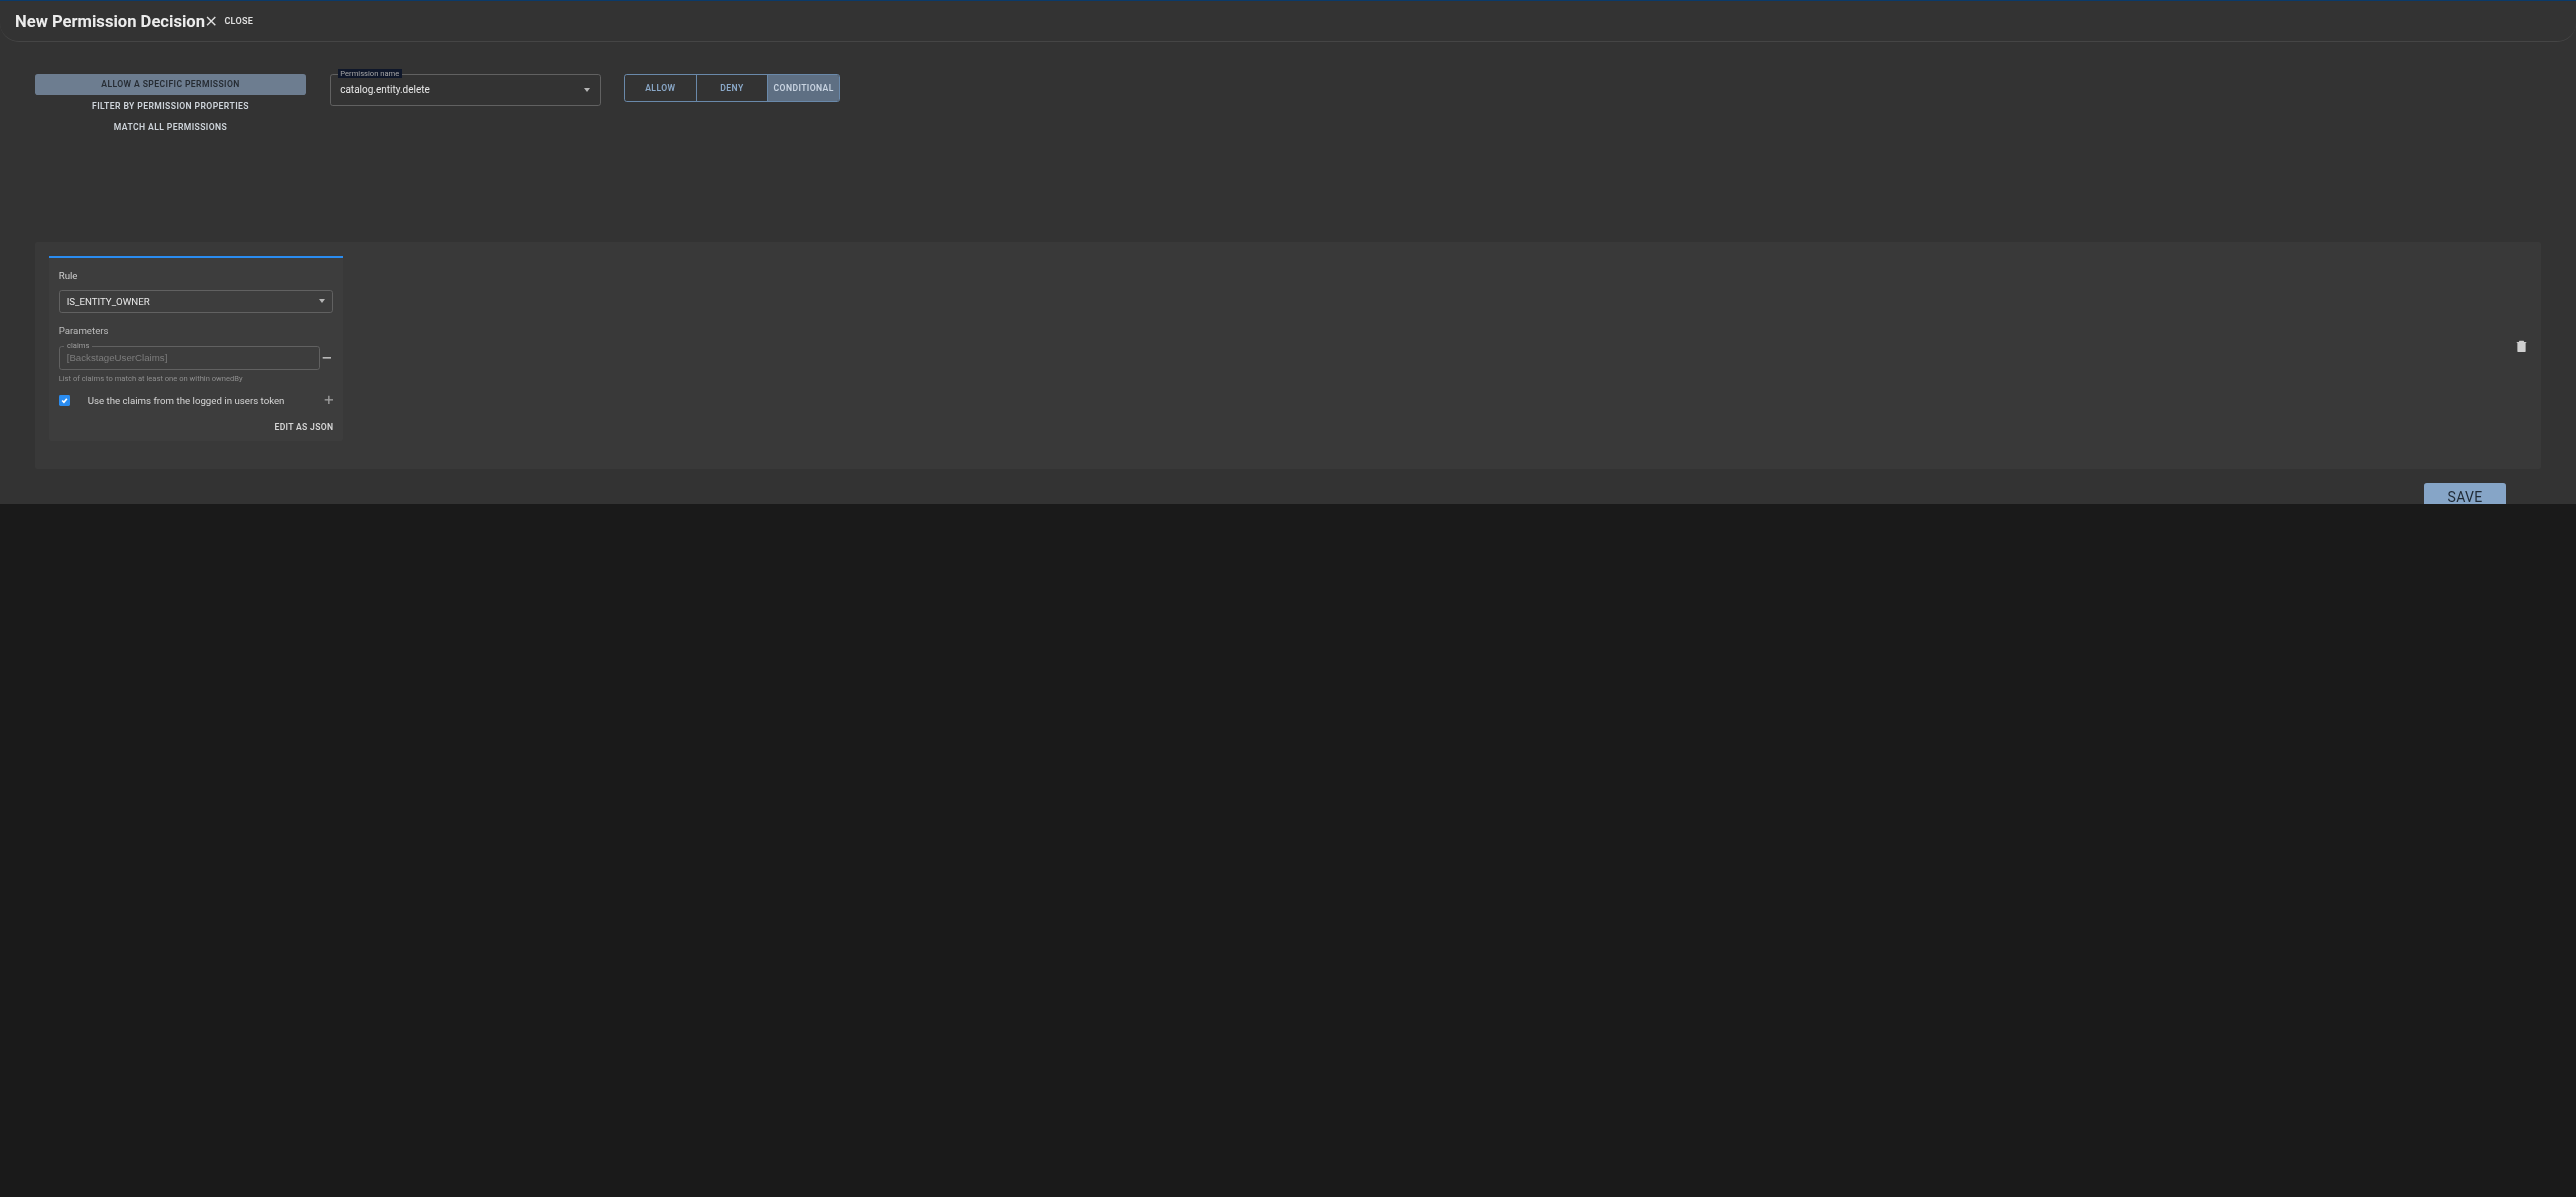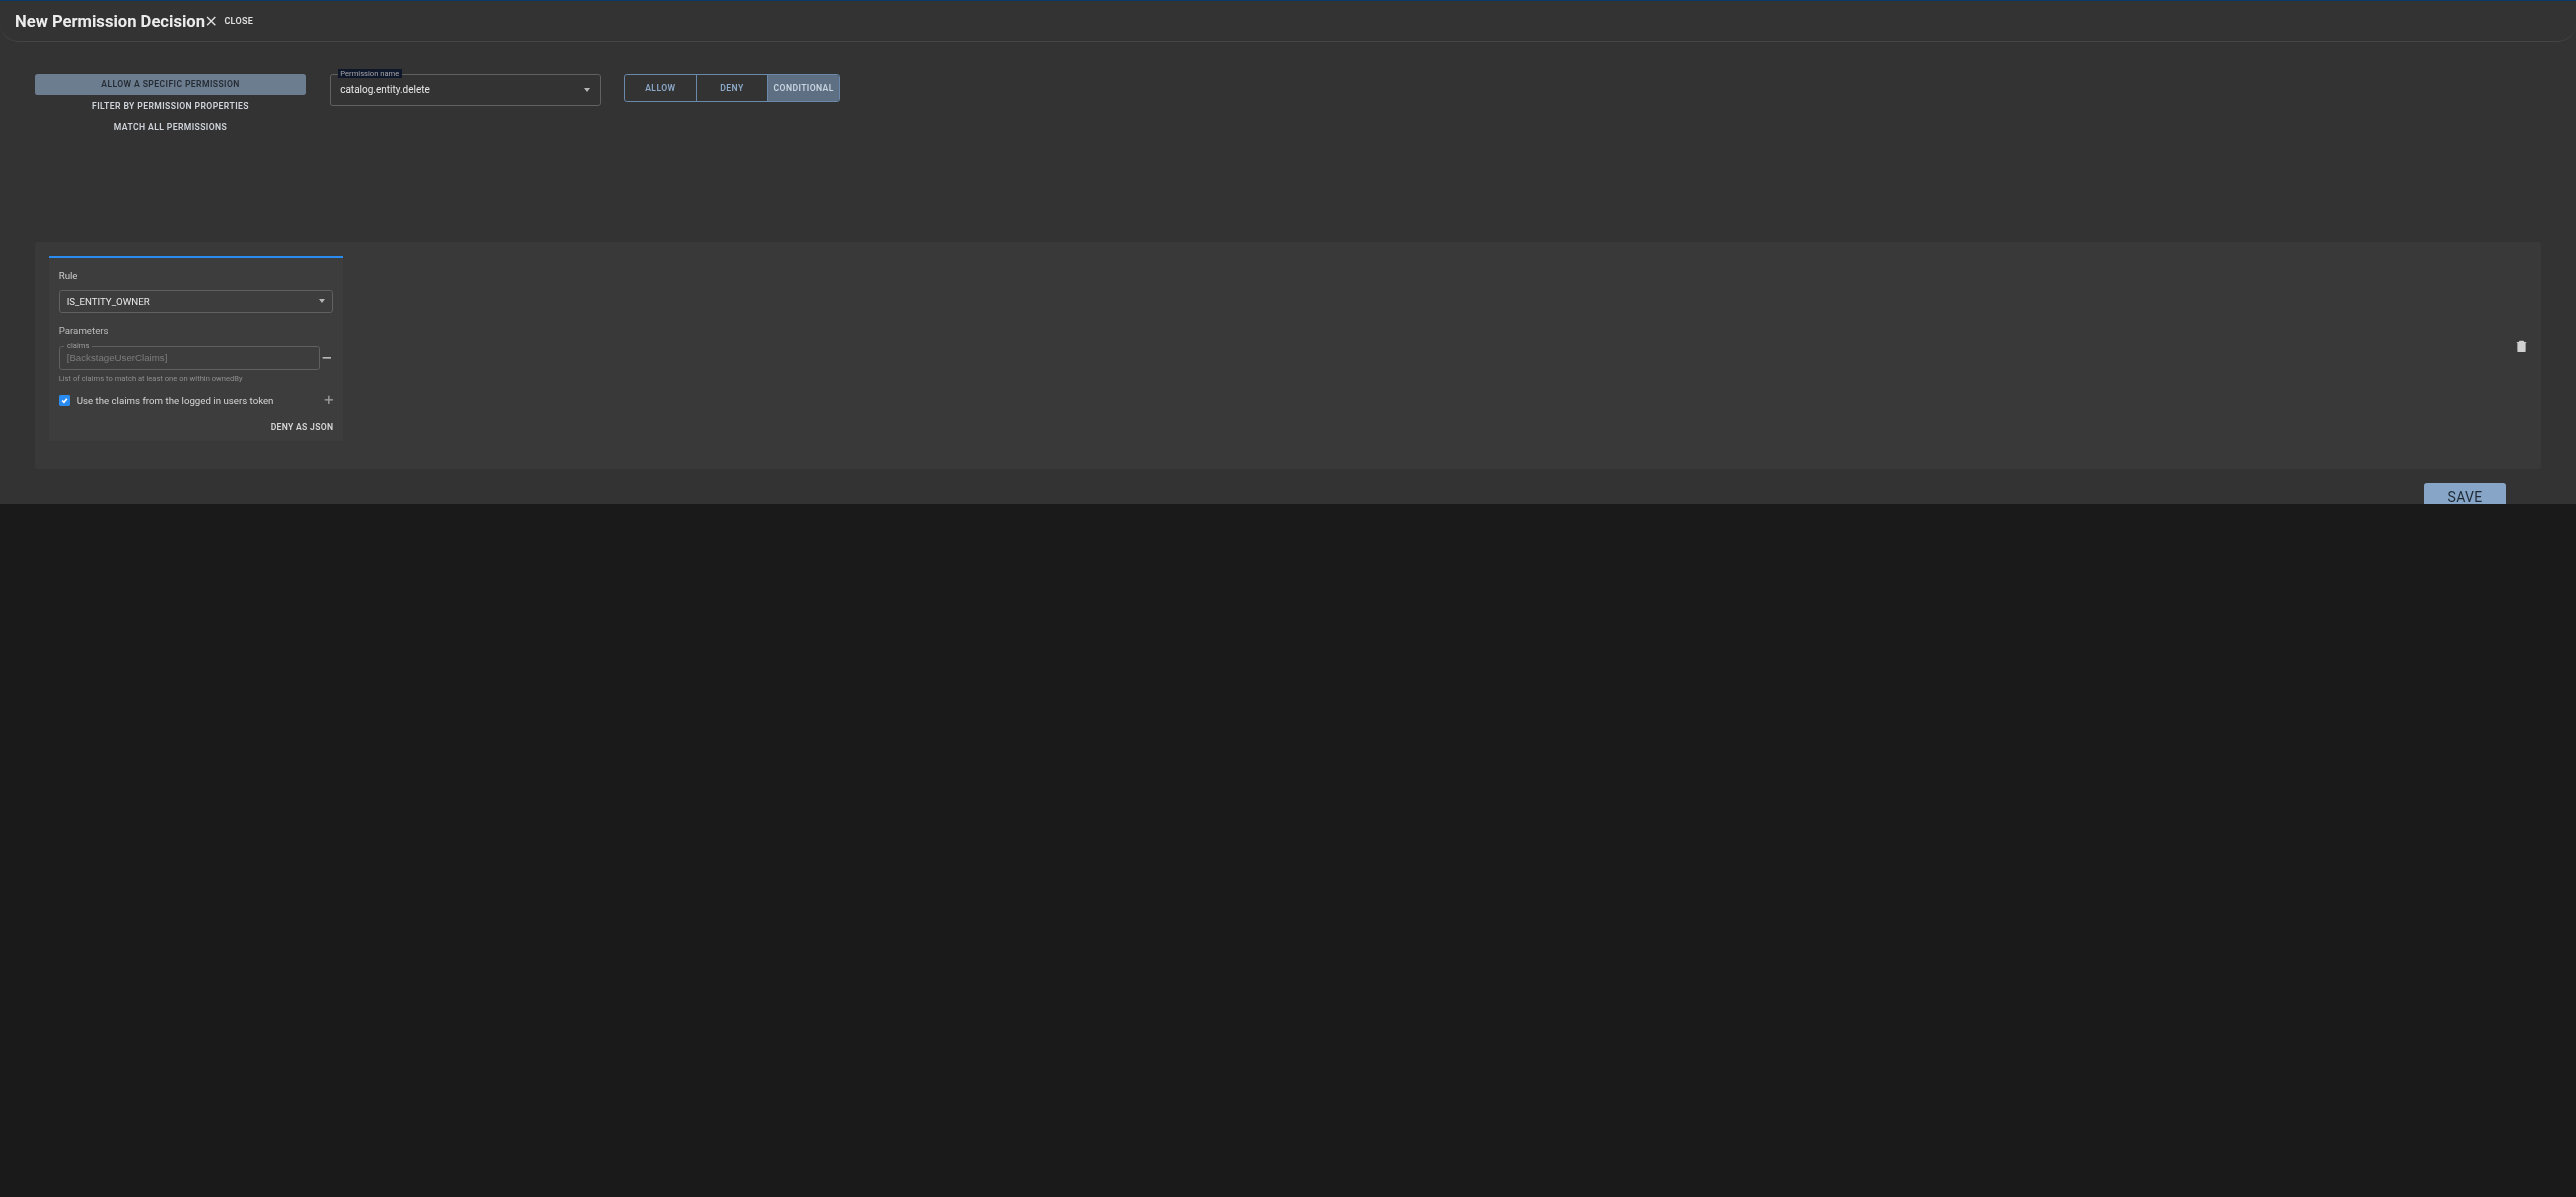--- a/index.html
+++ b/index.html
@@ -214,21 +214,21 @@
     font-size: 7.6px;
     color: #8e8e8e;
     margin-top: 4.1px;
   }
   .checkbox-row {
     display: flex;
     align-items: center;
     justify-content: space-between;
     margin-top: 12.4px;
   }
-  .checkbox-left { display: flex; align-items: center; gap: 7px; }
+  .checkbox-left { display: flex; align-items: center; gap: 18px; }
   .checkbox {
     width: 11px; height: 11px;
     background: #2a8cf0;
     border-radius: 1.4px;
     display: flex; align-items: center; justify-content: center;
     cursor: pointer;
   }
   .checkbox svg { stroke: #fff; stroke-width: 3; }
   .checkbox-label { font-size: 9.7px; color: #d6d6d6; }
   .plus-btn { cursor: pointer; }
@@ -347,21 +347,21 @@
             <span class="checkbox-label">Use the claims from the logged in users token</span>
           </div>
           <div class="plus-btn">
             <svg width="9.7" height="9.7" viewBox="0 0 14 14" fill="none">
               <line x1="7" y1="1" x2="7" y2="13"></line>
               <line x1="1" y1="7" x2="13" y2="7"></line>
             </svg>
           </div>
         </div>
 
-        <div class="edit-json">DENY AS JSON</div>
+        <div class="edit-json">EDIT AS JSON</div>
 
       </div>
 
       <div class="trash-btn">
         <svg viewBox="0 0 16 18">
           <path d="M2 4h12v12a2 2 0 0 1-2 2H4a2 2 0 0 1-2-2V4zm3-3h6l1 2H4l1-2zM1 3h14v1H1V3z"></path>
         </svg>
       </div>
 
     </div>

